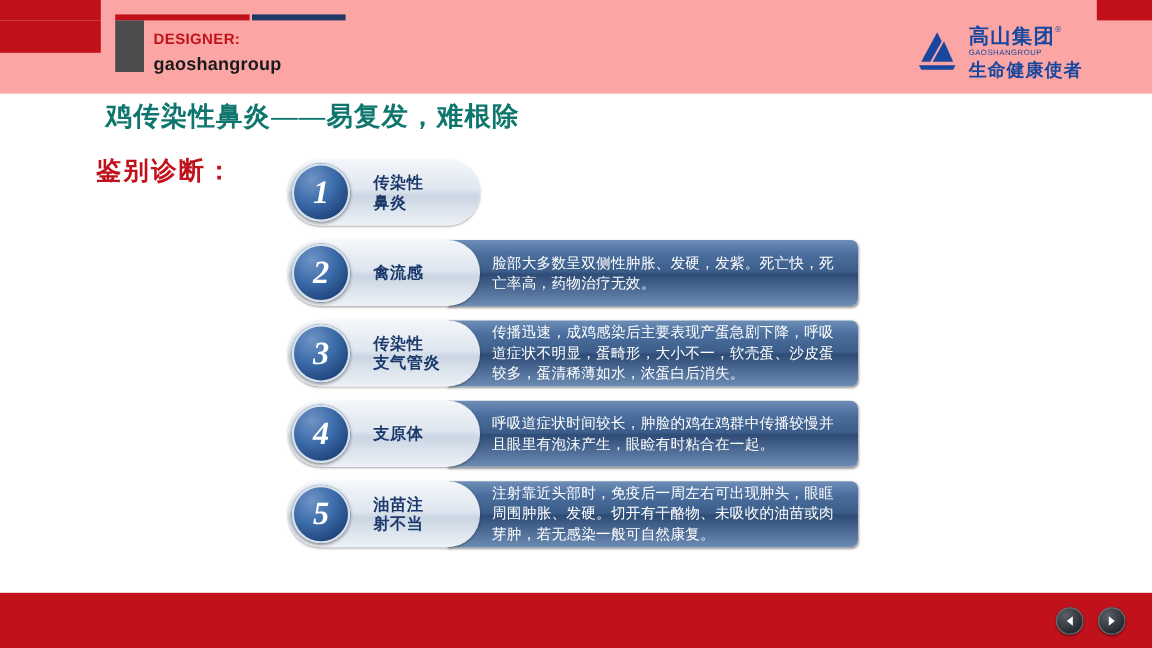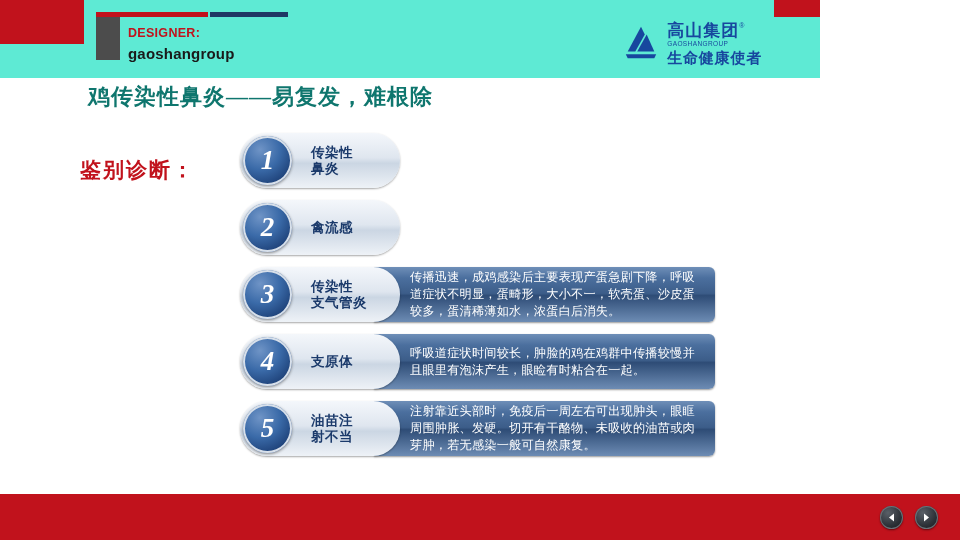--- a/index.html
+++ b/index.html
@@ -6,22 +6,22 @@
   html, body { width: 960px; height: 540px; }
   body {
     font-family: "Liberation Sans", sans-serif;
     background: #ffffff;
     position: relative;
     overflow: hidden;
   }
   .header {
     position: absolute;
     top: 0; left: 0;
-    width: 820px; height: 78px;
-    background: #5eead4;
+    width: 960px; height: 78px;
+    background: #fca5a5;
   }
   .hdr-red-left {
     position: absolute;
     left: 0; top: 0;
     width: 84px; height: 17px;
     background: #c1121c;
   }
   .hdr-red-right {
     position: absolute;
     right: 0; top: 0;
@@ -115,21 +115,20 @@
     font-family: "Liberation Serif", serif;
   }
   .subtitle {
     position: absolute;
     left: 80px; top: 128px;
     font-size: 21px;
     font-weight: bold;
     color: #c1121c;
     letter-spacing: 2px;
     font-family: "Liberation Serif", serif;
-    margin-top: 28px;
   }
 
   
   .rows {
     position: absolute;
     left: 240px; top: 133px;
     width: 475px;
   }
   .row {
     position: relative;
@@ -271,20 +270,23 @@
     </div>
   </div>
 
   <div class="row">
     <div class="row-left">
       <div class="num-circle">2</div>
       <div class="row-label">
         <div>禽流感</div>
       </div>
     </div>
+    <div class="row-right">
+      <div class="row-text">脸部大多数呈双侧性肿胀、发硬，发紫。死亡快，死亡率高，药物治疗无效。</div>
+    </div>
   </div>
 
   <div class="row">
     <div class="row-left">
       <div class="num-circle">3</div>
       <div class="row-label">
         <div>传染性</div>
         <div>支气管炎</div>
       </div>
     </div>

